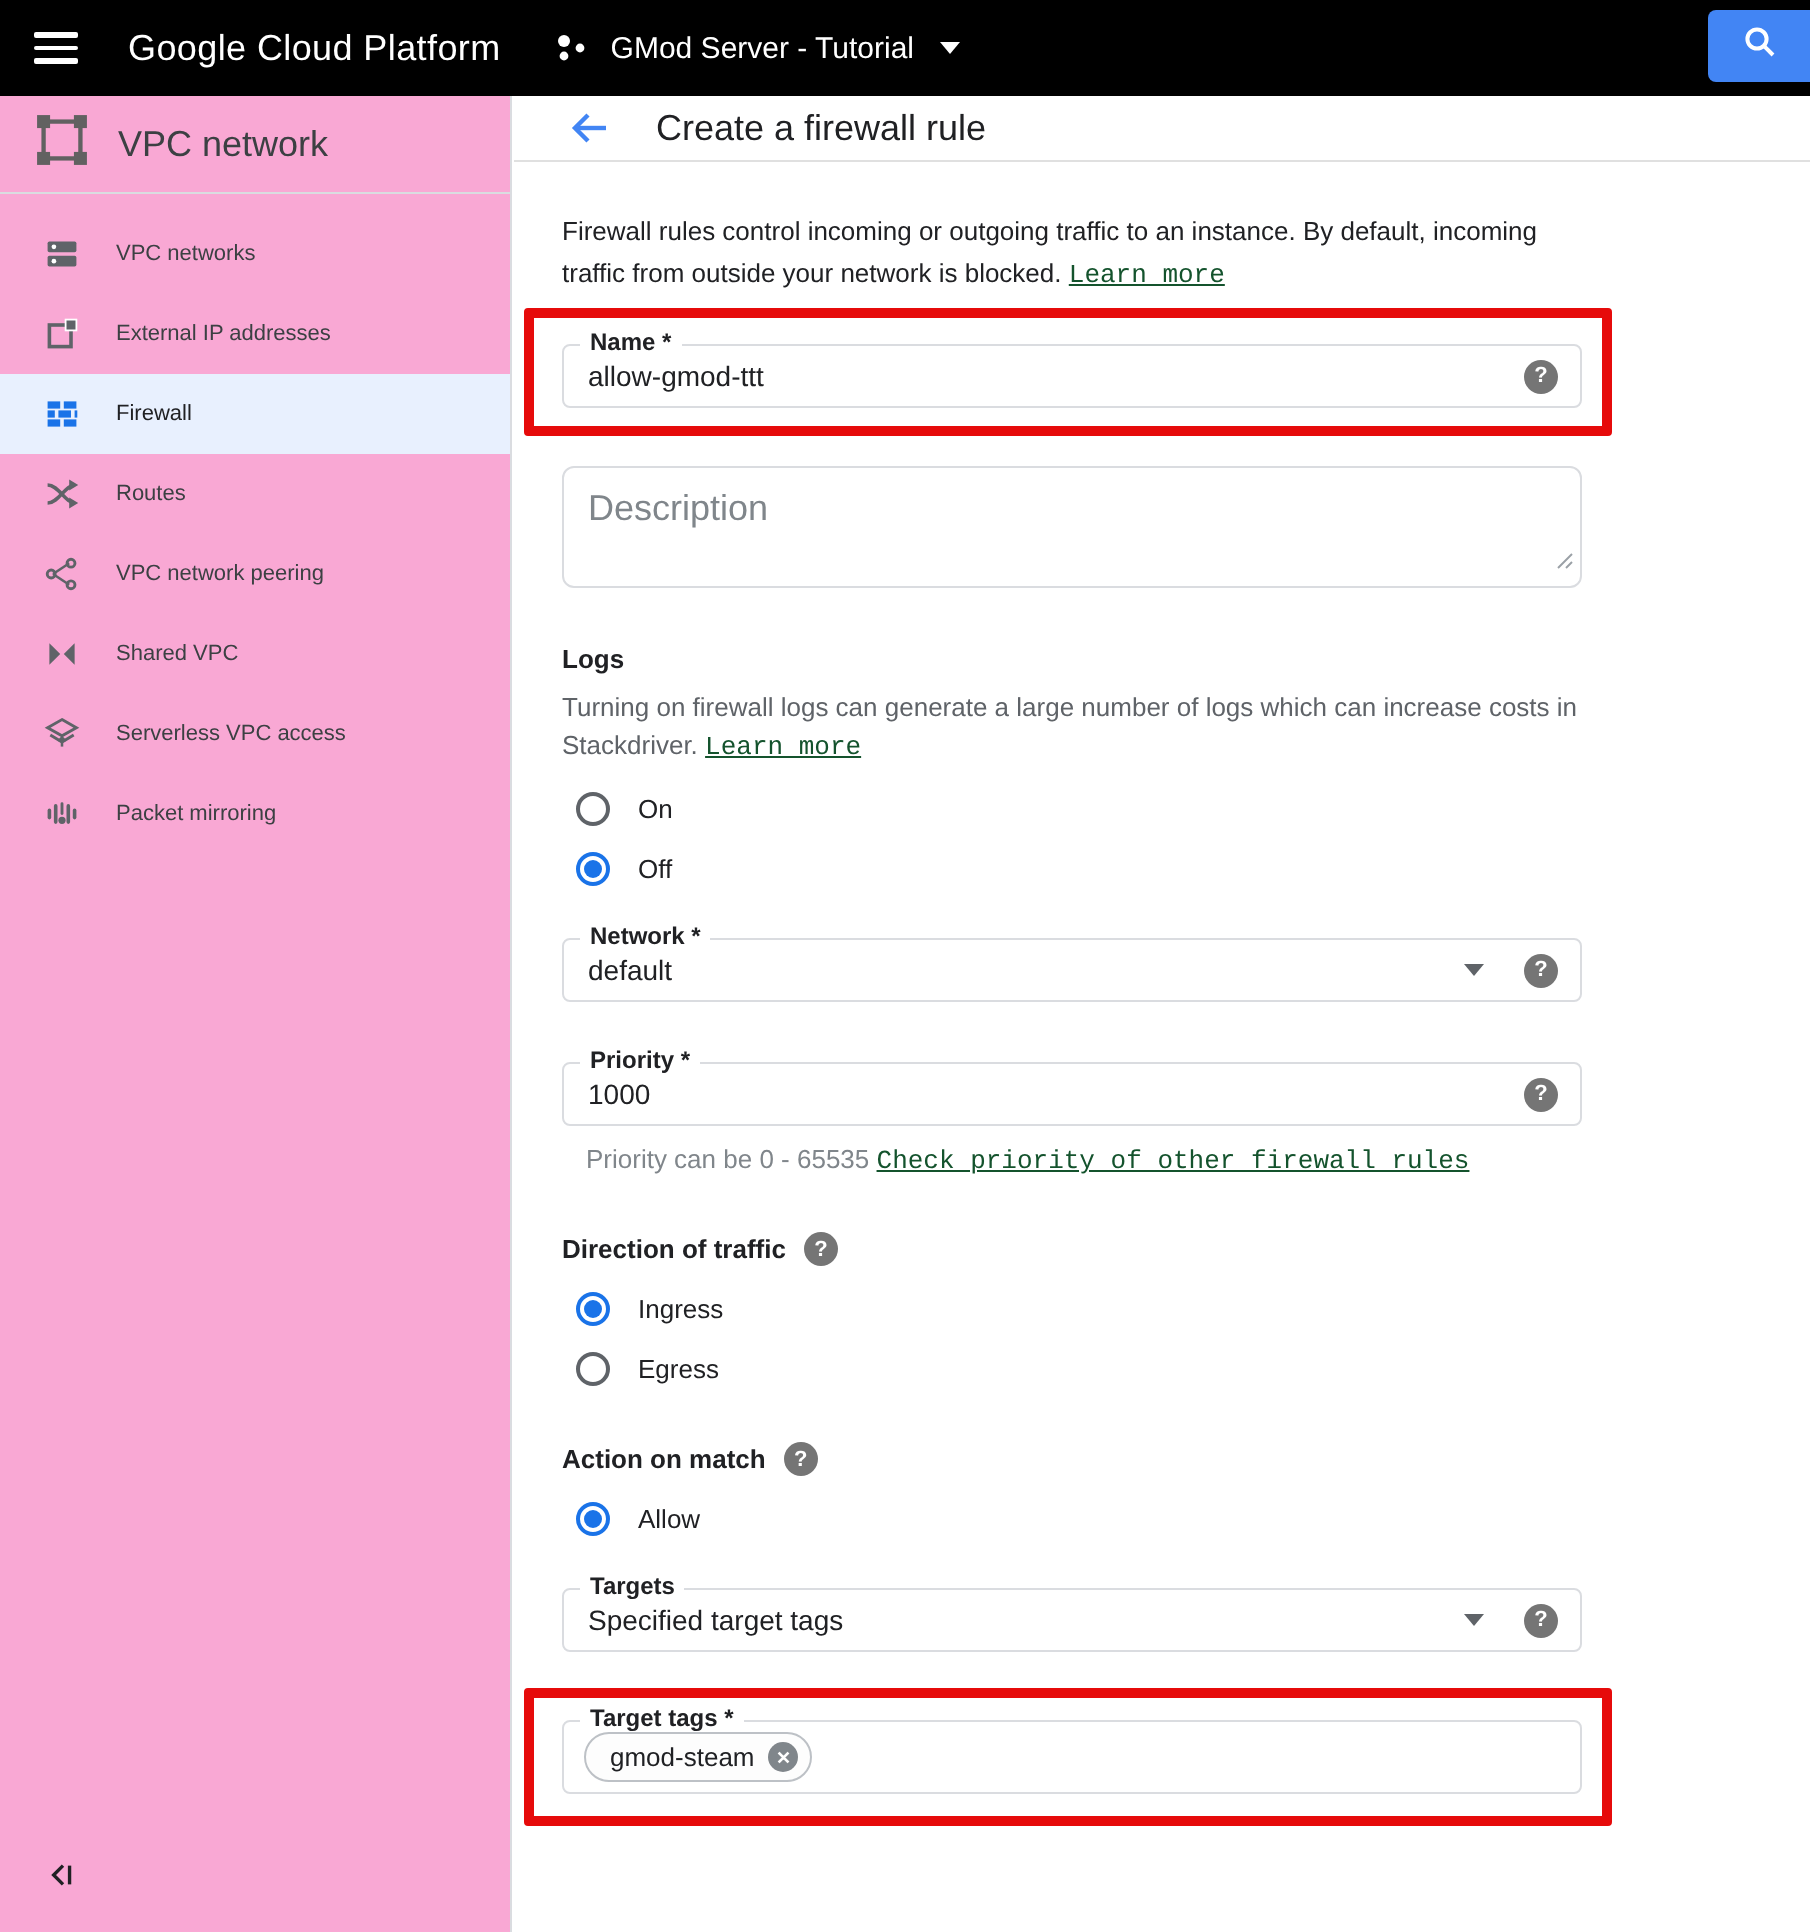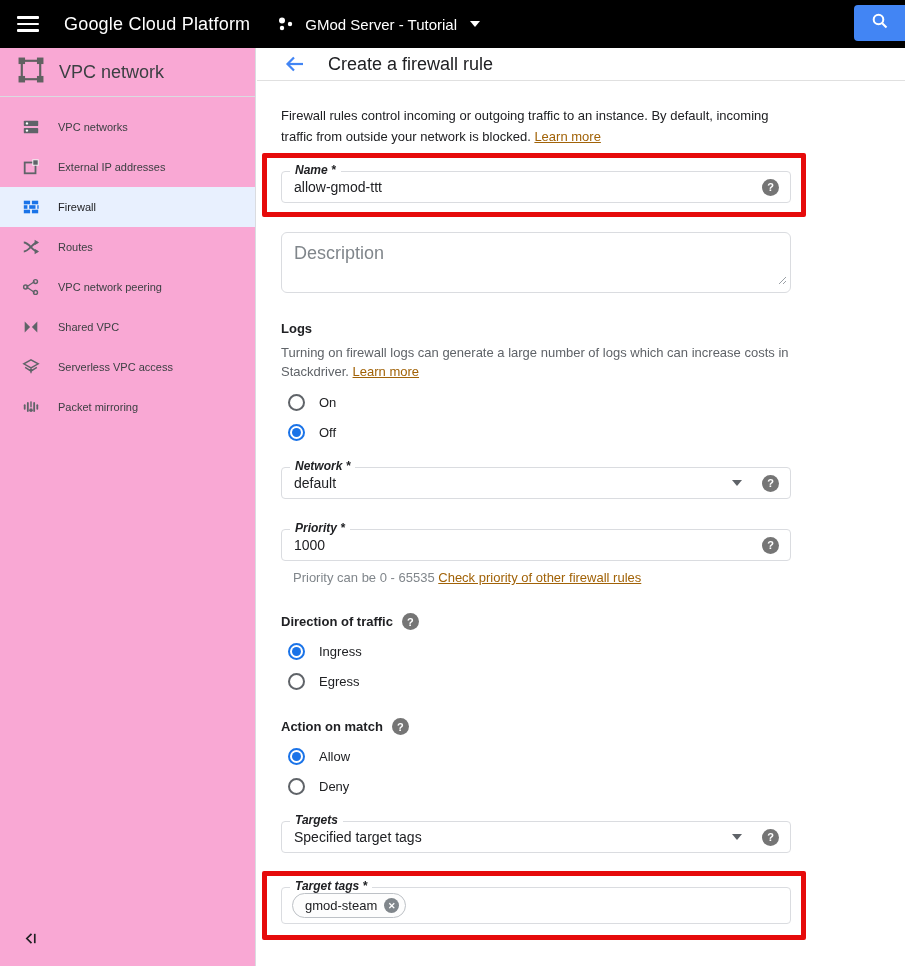--- a/index.html
+++ b/index.html
@@ -28,25 +28,25 @@
   .collapse-btn { position:absolute; left:24px; bottom:16px; cursor:pointer; }
 
   
   .content { position:absolute; top:48px; left:257px; right:0; bottom:0; background:#fff; }
   .content-header { height:33px; display:flex; align-items:center; border-bottom:1px solid #e0e0e0; }
   .back-btn { margin-left:27px; cursor:pointer; display:flex; }
   .page-title { margin-left:22px; font-size:18px; color:#202124; }
 
   .form { margin-left:24px; width:510px; }
   .intro { margin-top:24px; font-size:13px; line-height:21px; color:#202124; }
-  a.link { color:#a16207; text-decoration:underline; cursor:pointer; }
+  a.link { color:#14532d; text-decoration:underline; cursor:pointer;font-family:Liberation Mono, monospace; }
 
   
   .field { position:relative; height:32px; border:1px solid #dadce0; border-radius:4px; background:#fff; display:flex; align-items:center; padding:0 11px 0 12px; cursor:text; }
-  .field-label { position:absolute; top:-9px; left:8px; background:#fff; padding:0 5px; font-size:12px; font-weight:bold; color:#202124; white-space:nowrap;font-style:italic; }
+  .field-label { position:absolute; top:-9px; left:8px; background:#fff; padding:0 5px; font-size:12px; font-weight:bold; color:#202124; white-space:nowrap; }
   .field-value { flex:1; font-size:14px; color:#202124; }
   .dd-caret { width:0; height:0; border-left:5px solid transparent; border-right:5px solid transparent; border-top:6px solid #5f6368; margin-right:20px; }
   .help-badge { width:17px; height:17px; border-radius:50%; background:#757575; color:#fff; font-size:11px; font-weight:bold; display:flex; align-items:center; justify-content:center; flex:none; cursor:pointer; }
   .helper { font-size:13px; color:#80868b; margin:9px 0 0 12px; }
 
   .red-box { border:5px solid #e60b0b; border-radius:2px; }
   .red-box-1 { margin:6px -15px 0 -19px; padding:13px 10px 9px 14px; }
   .red-box-2 { margin:18px -15px 0 -19px; padding:11px 10px 11px 14px; }
 
   .textarea { position:relative; margin-top:15px; height:61px; border:1px solid #dadce0; border-radius:6px; padding:10px 12px; cursor:text; }
@@ -308,24 +308,20 @@
 
       <div class="section">
         <div class="section-heading">
           <span>Action on match</span>
           <span class="help-badge">?</span>
         </div>
         <div class="radio-row">
           <span class="radio selected"></span>
           <span class="radio-label">Allow</span>
         </div>
-        <div class="radio-row">
-          <span class="radio"></span>
-          <span class="radio-label">Deny</span>
-        </div>
       </div>
 
       <div class="field mt26">
         <span class="field-label">Targets</span>
         <span class="field-value">Specified target tags</span>
         <span class="dd-caret"></span>
         <span class="help-badge">?</span>
       </div>
 
       <div class="red-box red-box-2">

